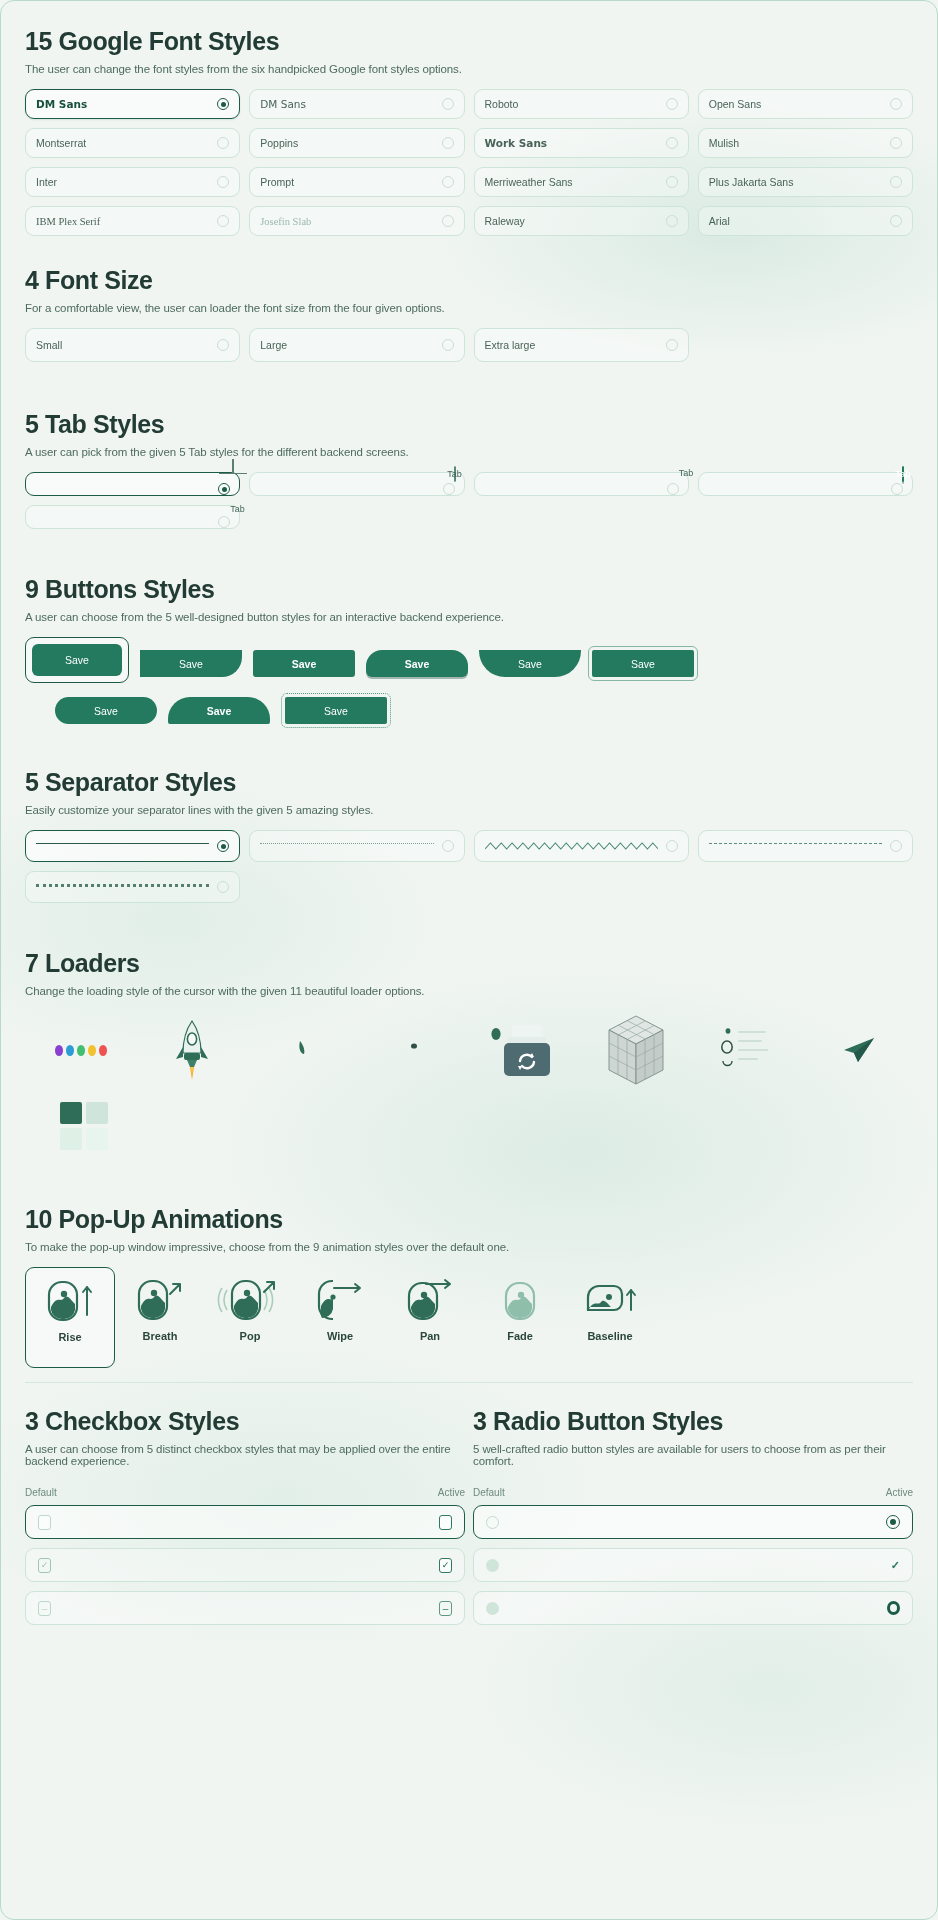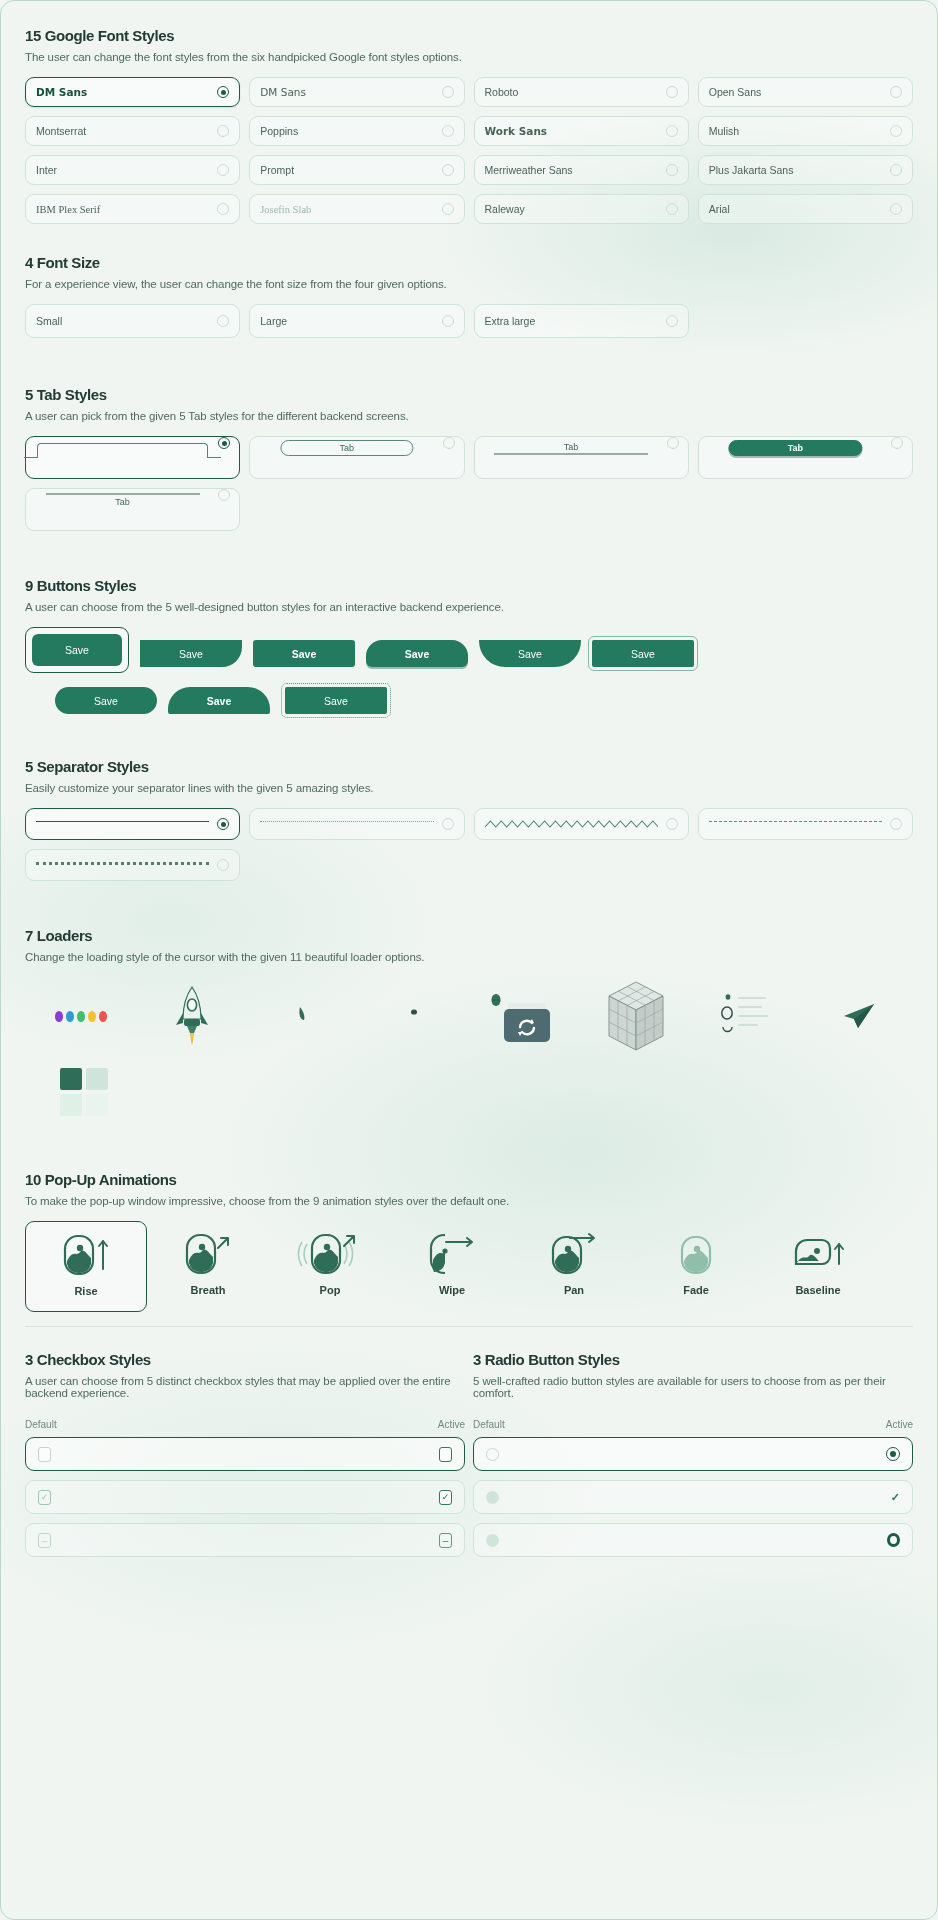--- a/index.html
+++ b/index.html
@@ -24,21 +24,21 @@
       #f0f5f2;
     border: 1px solid #b7dbc8;
     border-radius: 14px;
     position: relative;
     padding: 0 24px;
   }
 
   .section { margin-top: 4px; }
 
   h2 {
-    font-size: 15px;
+    font-size: 25px;
     font-weight: bold;
     color: #223b34;
     letter-spacing: -0.4px;
   }
   .sub {
     font-size: 11.5px;
     color: #4e6b60;
     margin-top: 7px;
     letter-spacing: -0.1px;
   }
@@ -91,25 +91,26 @@
 
   
   .f-serif { font-family: "Liberation Serif", serif; }
   .f-djv   { font-family: "DejaVu Sans", sans-serif; }
 
   
   .tabcard {
     background: rgba(255,255,255,.30);
     border: 1px solid #cde5d8;
     border-radius: 9px;
-    height: 43px;
+    height: 24px;
     display: flex;
-    align-items: flex-start;
+    align-items: flex-end;
     padding: 0 9px;
     gap: 8px;
+    flex-direction: column;
   }
   .tabcard.sel {
     border: 1.6px solid #1c5c47;
     background: rgba(255,255,255,.62);
   }
   .tabcanvas { flex: 1; height: 22px; position: relative; }
 
   .t-shape {
     position: absolute; left: 2px; right: 2px; bottom: 2px; height: 14px;
     border-top: 1.2px solid #5b7f72;
@@ -206,23 +207,23 @@
     width: 117px;
     height: 66px;
     display: flex; align-items: center; justify-content: center;
   }
   .dots { display: flex; gap: 3px; }
   .dots i { width: 8px; height: 11px; border-radius: 50%; display: block; }
 
   
   .animrow { display: flex; gap: 0; }
   .animcell {
-    width: 122px;
+    width: 90px;
     display: flex; flex-direction: column; align-items: center; gap: 6px;
-    padding: 9px 0 14px;
+    padding: 9px 0 24px;
     border-radius: 9px;
   }
   .animcell.sel { border: 1.6px solid #1c5c47; background: rgba(255,255,255,.45); }
   .animlabel { font-size: 11px; color: #2b463d; font-weight: bold; }
 
   
   .twocol { display: grid; grid-template-columns: 1fr 1fr; gap: 8px; }
   .colhead { display: flex; justify-content: space-between; font-size: 10px; color: #6d8a7e; margin-bottom: 7px; }
   .cbrow {
     background: rgba(255,255,255,.30);
@@ -329,21 +330,21 @@
       </div>
       <div class="opt">
         <span class="lbl">Arial</span>
         <span class="radio"></span>
       </div>
     </div>
   </div>
 
   <div class="section" style="margin-top:30px;">
     <h2>4 Font Size</h2>
-    <div class="sub">For a experience view, the user can change the font size from the four given options.</div>
+    <div class="sub">For a comfortable view, the user can loader the font size from the four given options.</div>
 
     <div class="grid4" style="margin-top:14px;">
       <div class="opt tall">
         <span class="lbl">Small</span>
         <span class="radio"></span>
       </div>
       <div class="opt tall">
         <span class="lbl">Large</span>
         <span class="radio"></span>
       </div>

